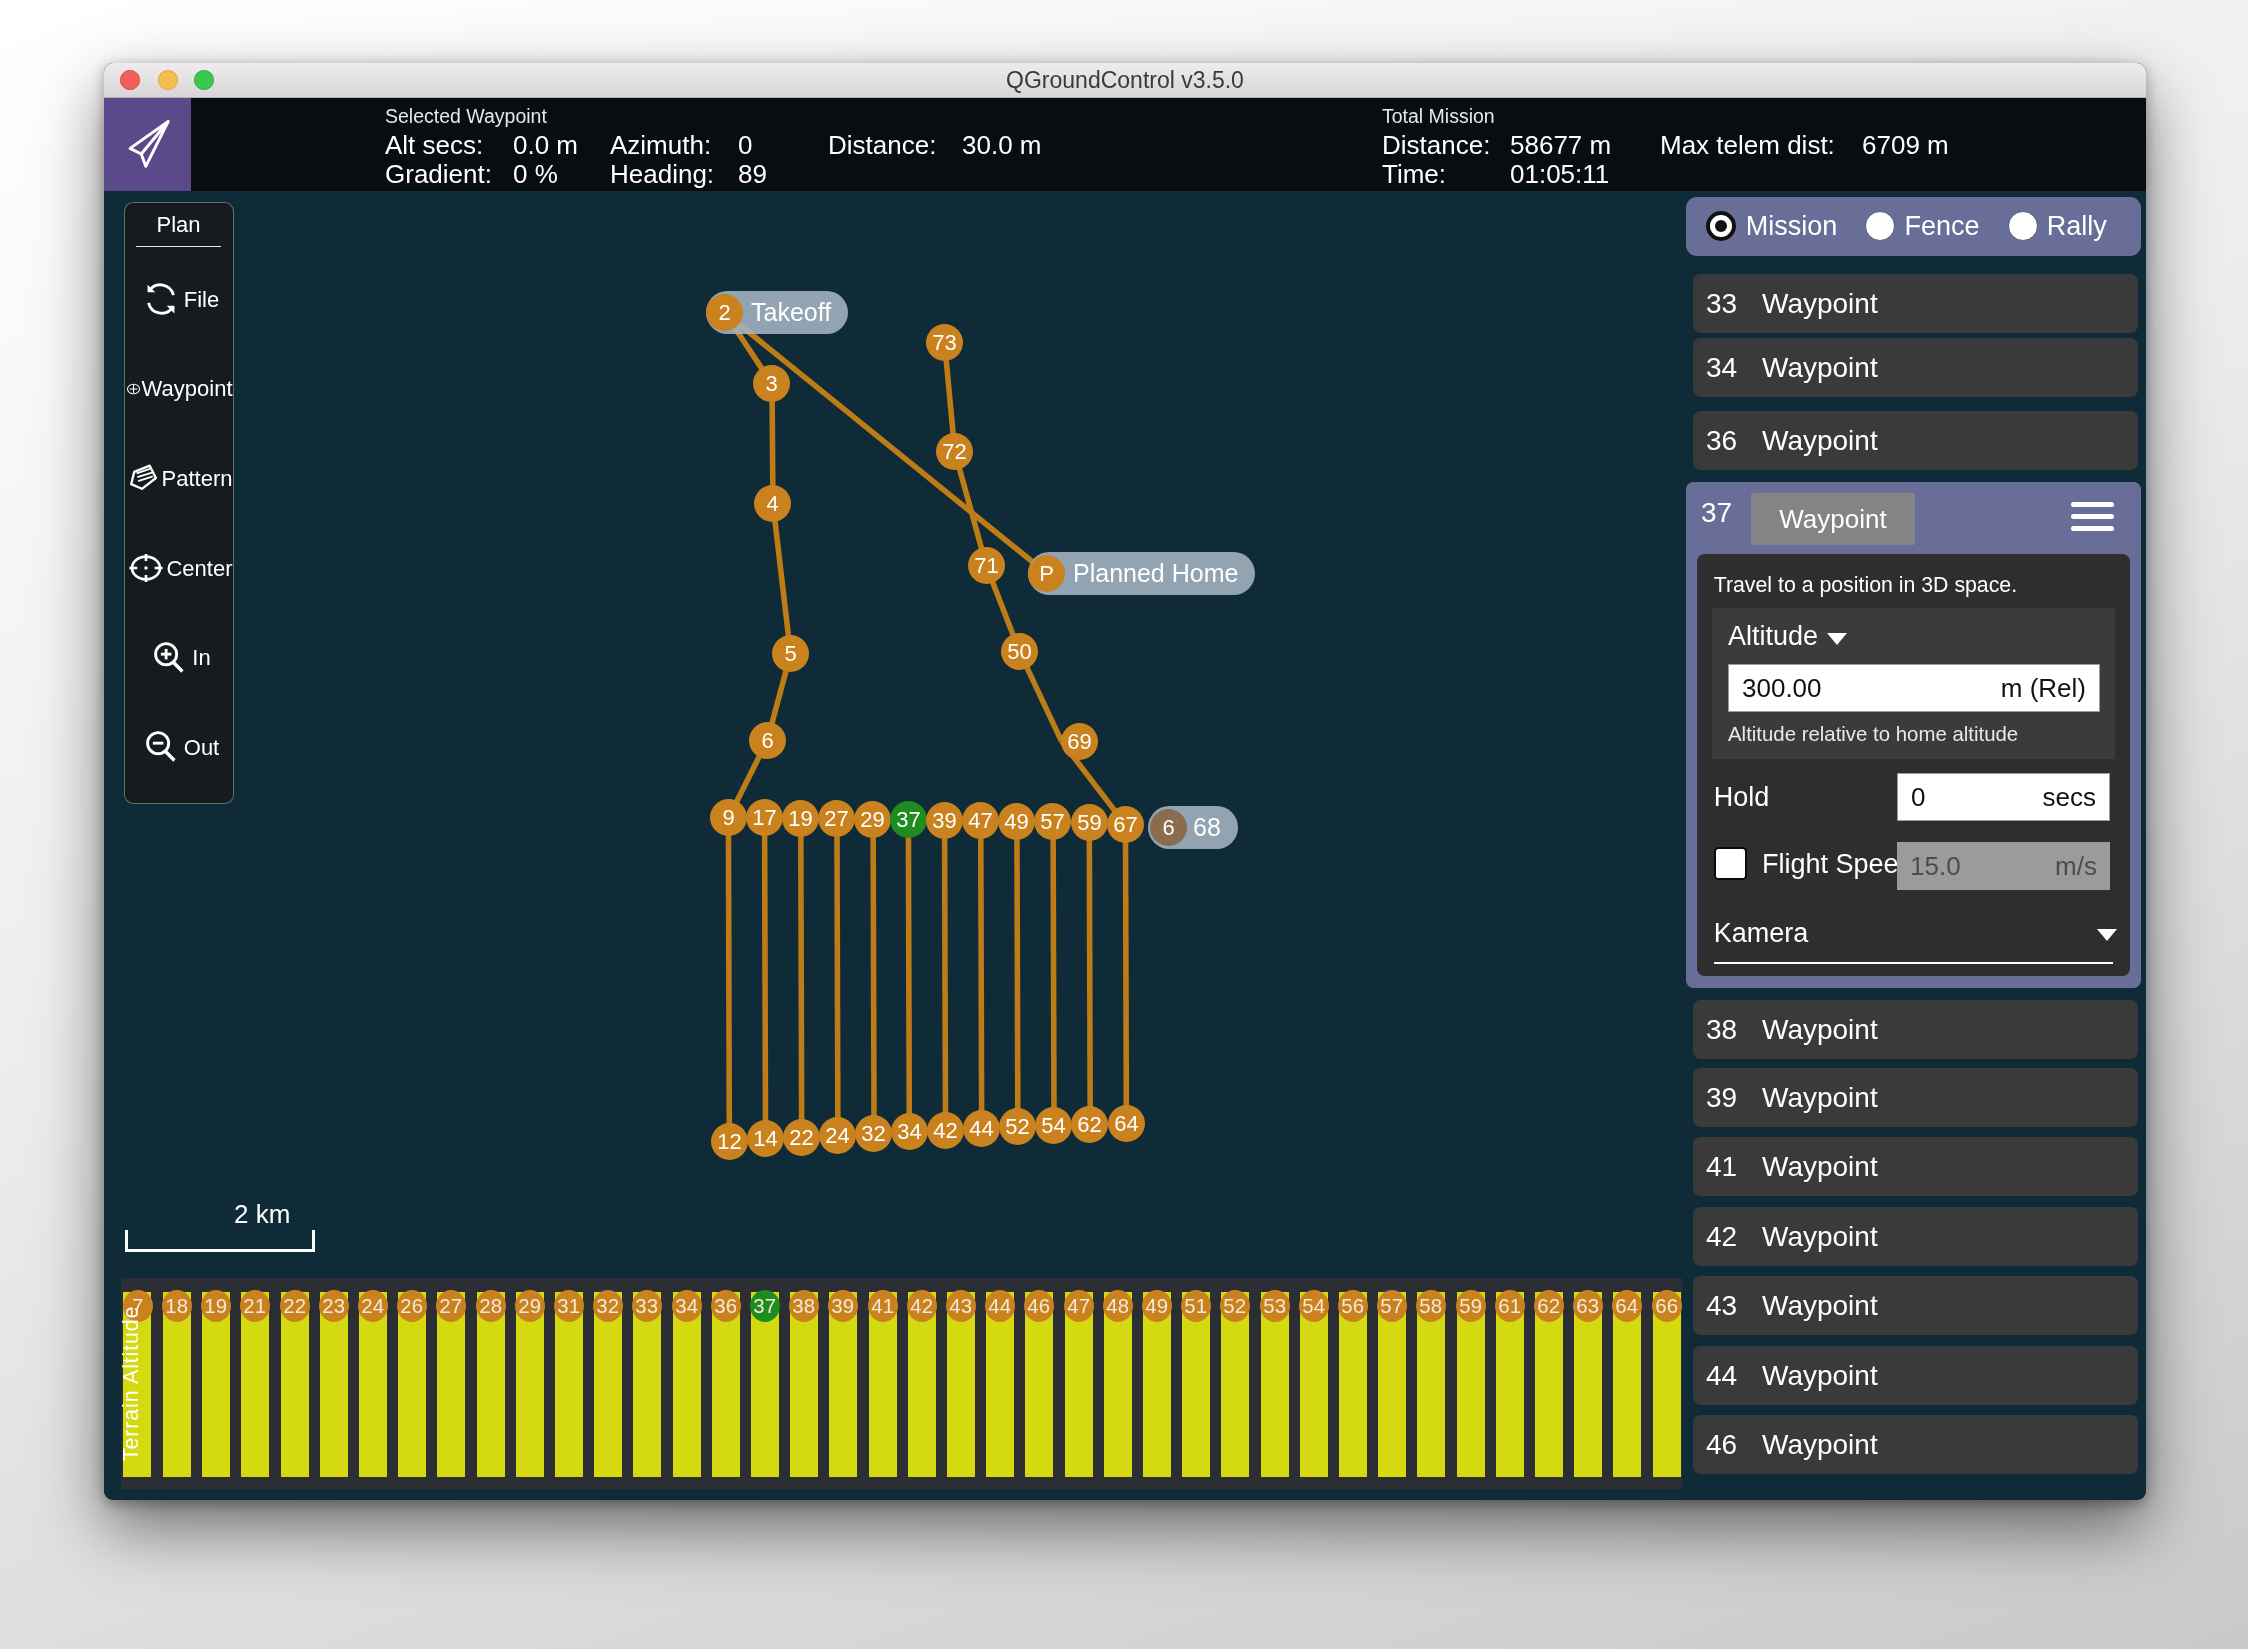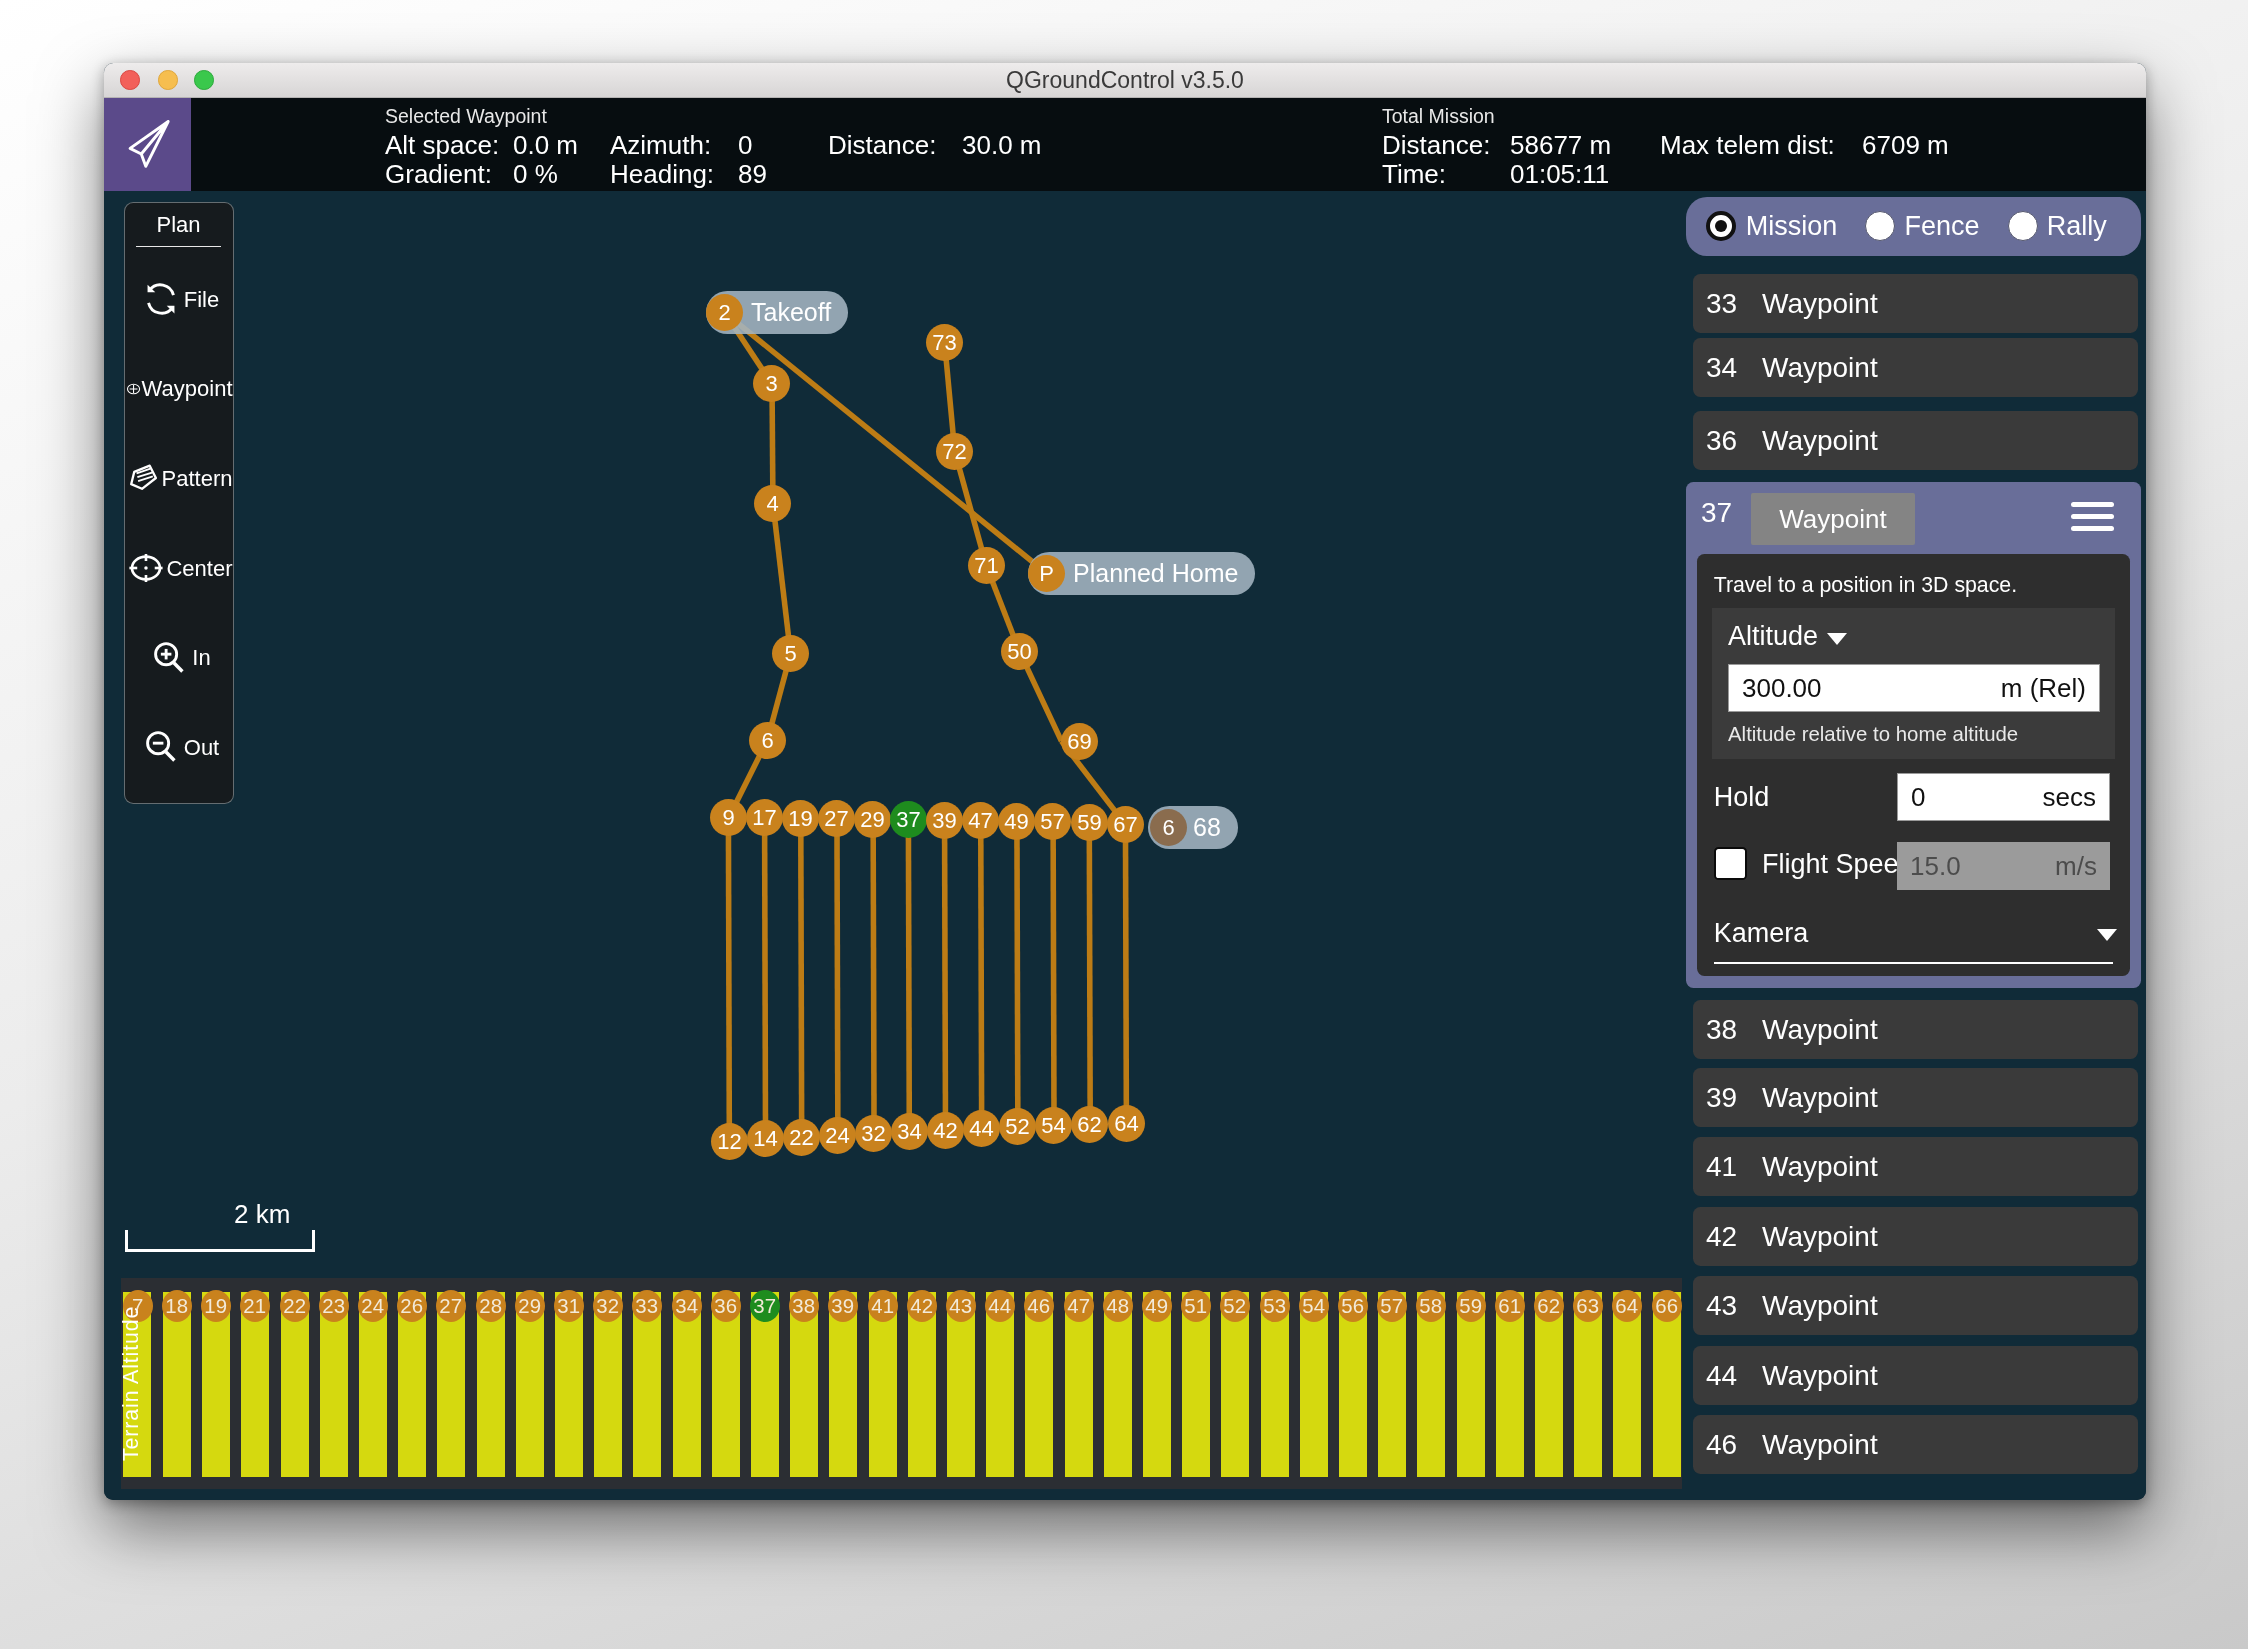--- a/index.html
+++ b/index.html
@@ -75,21 +75,21 @@
   }
   .tbar { position:absolute; width:28px; background:#d5d90f; }
   .tnum {
     position:absolute; width:30px; height:32px; border-radius:50%;
     color:#f3ead9; font-size:20.4px; line-height:32px; text-align:center; background:#c9821d;
   }
   .tnum.green { background:#1e8c1e; }
   
   .mode-bar {
     position:absolute; left:1582px; top:134px; width:455px; height:59px;
-    background:#696e99; border-radius:21px; display:flex; align-items:center; gap:28px; padding-left:20.4px;
+    background:#696e99; border-radius:11px; display:flex; align-items:center; gap:28px; padding-left:20.4px;
   }
   .mode { display:flex; align-items:center; gap:9.3px; }
   .radio { width:30px; height:30px; border-radius:50%; background:#fff; border:1.9px solid #55586e; position:relative; }
   .radio.sel { border:4.6px solid #111; }
   .radio.sel::after { content:""; position:absolute; left:50%; top:50%; width:12px; height:12px;
      border-radius:50%; background:#111; transform:translate(-50%,-50%); }
   .mode .mlbl { color:#fff; font-size:27px; }
   .wp-row {
     position:absolute; left:1589px; width:445px; height:59px; background:#3a3a3a;
     border-radius:7.4px; color:#fff; font-size:28px; line-height:59px;
@@ -149,21 +149,21 @@
     <div class="win-title">QGroundControl v3.5.0</div>
   </div>
 
   <div class="toolbar">
     <div class="logo">
       <svg width="54" height="56" viewBox="0 0 48 50">
         <path d="M42 4 L8 28 L18 33 Z M42 4 L18 33 L22 44 Z M42 4 L22 44" fill="none" stroke="#fff" stroke-width="2.6" stroke-linejoin="round"></path>
       </svg>
     </div>
     <div class="tb-t tb-h" style="left:281px; top:7.4px">Selected Waypoint</div>
-    <div class="tb-t tb-l" style="left:281px; top:32px">Alt space:</div>
+    <div class="tb-t tb-l" style="left:281px; top:32px">Alt secs:</div>
     <div class="tb-t tb-v" style="left:409px; top:32px">0.0 m</div>
     <div class="tb-t tb-l" style="left:281px; top:61px">Gradient:</div>
     <div class="tb-t tb-v" style="left:409px; top:61px">0 %</div>
     <div class="tb-t tb-l" style="left:506px; top:32px">Azimuth:</div>
     <div class="tb-t tb-v" style="left:634px; top:32px">0</div>
     <div class="tb-t tb-l" style="left:506px; top:61px">Heading:</div>
     <div class="tb-t tb-v" style="left:634px; top:61px">89</div>
     <div class="tb-t tb-l" style="left:724px; top:32px">Distance:</div>
     <div class="tb-t tb-v" style="left:858px; top:32px">30.0 m</div>
 

